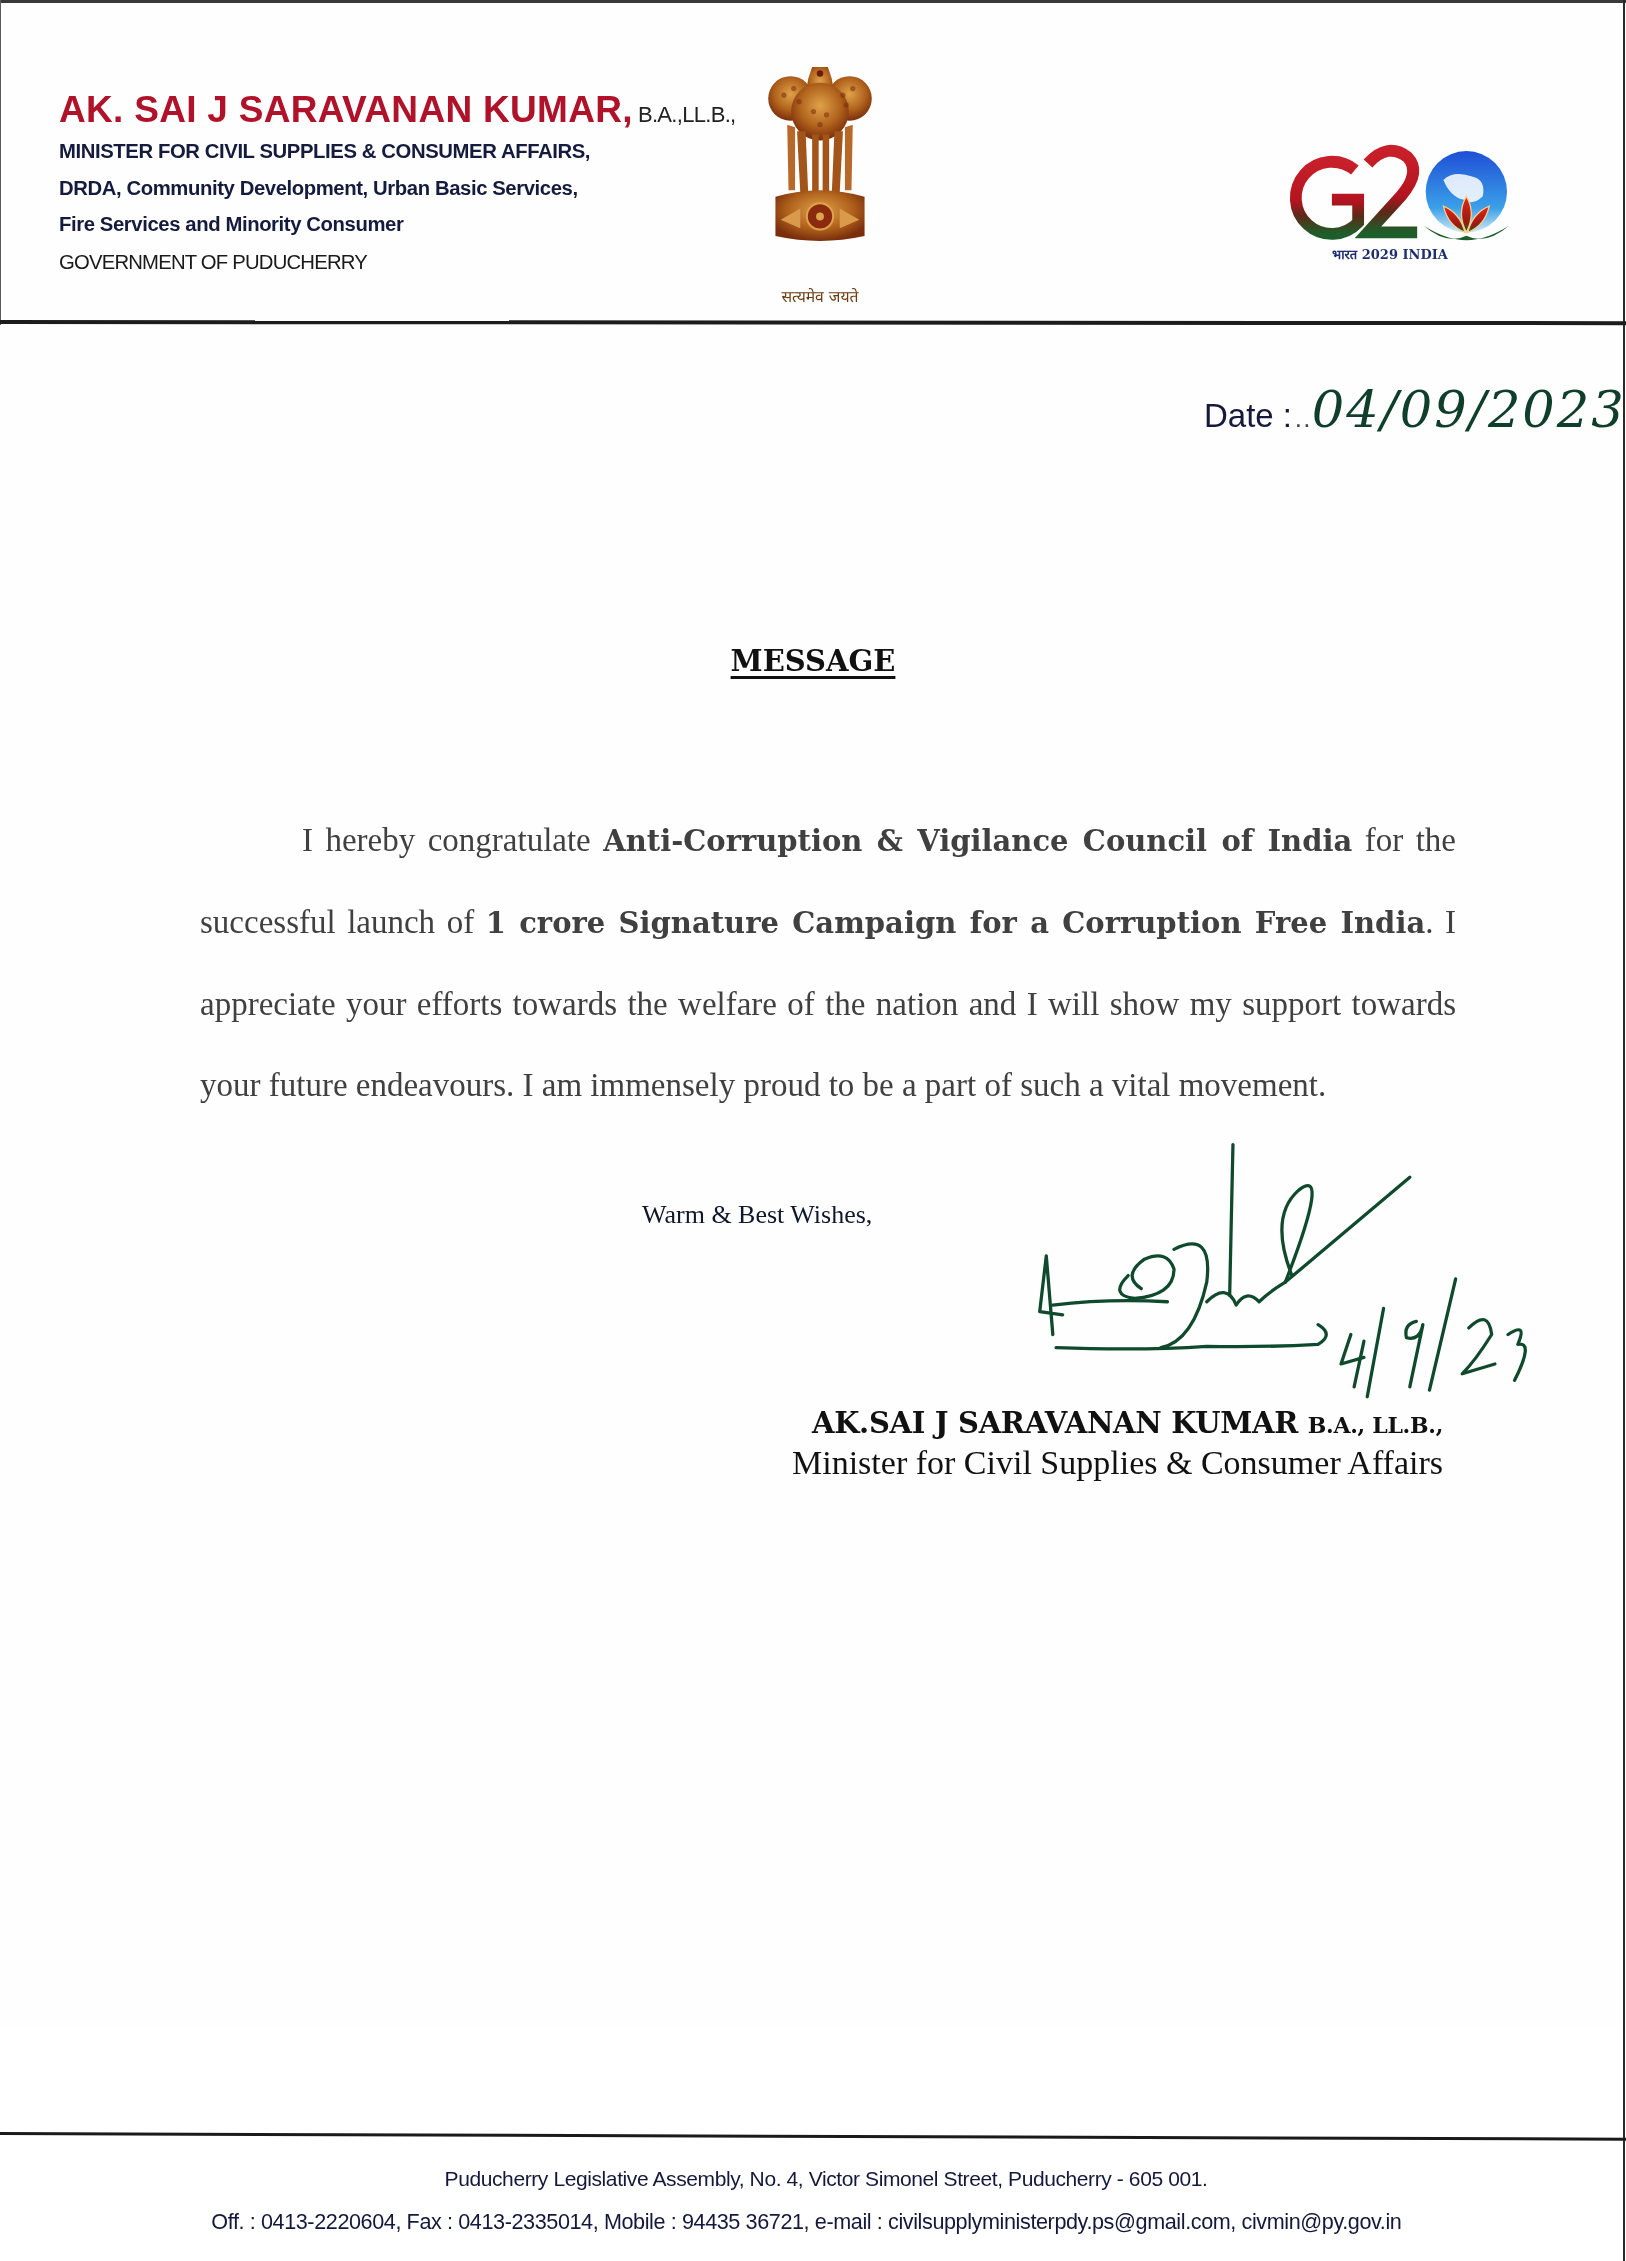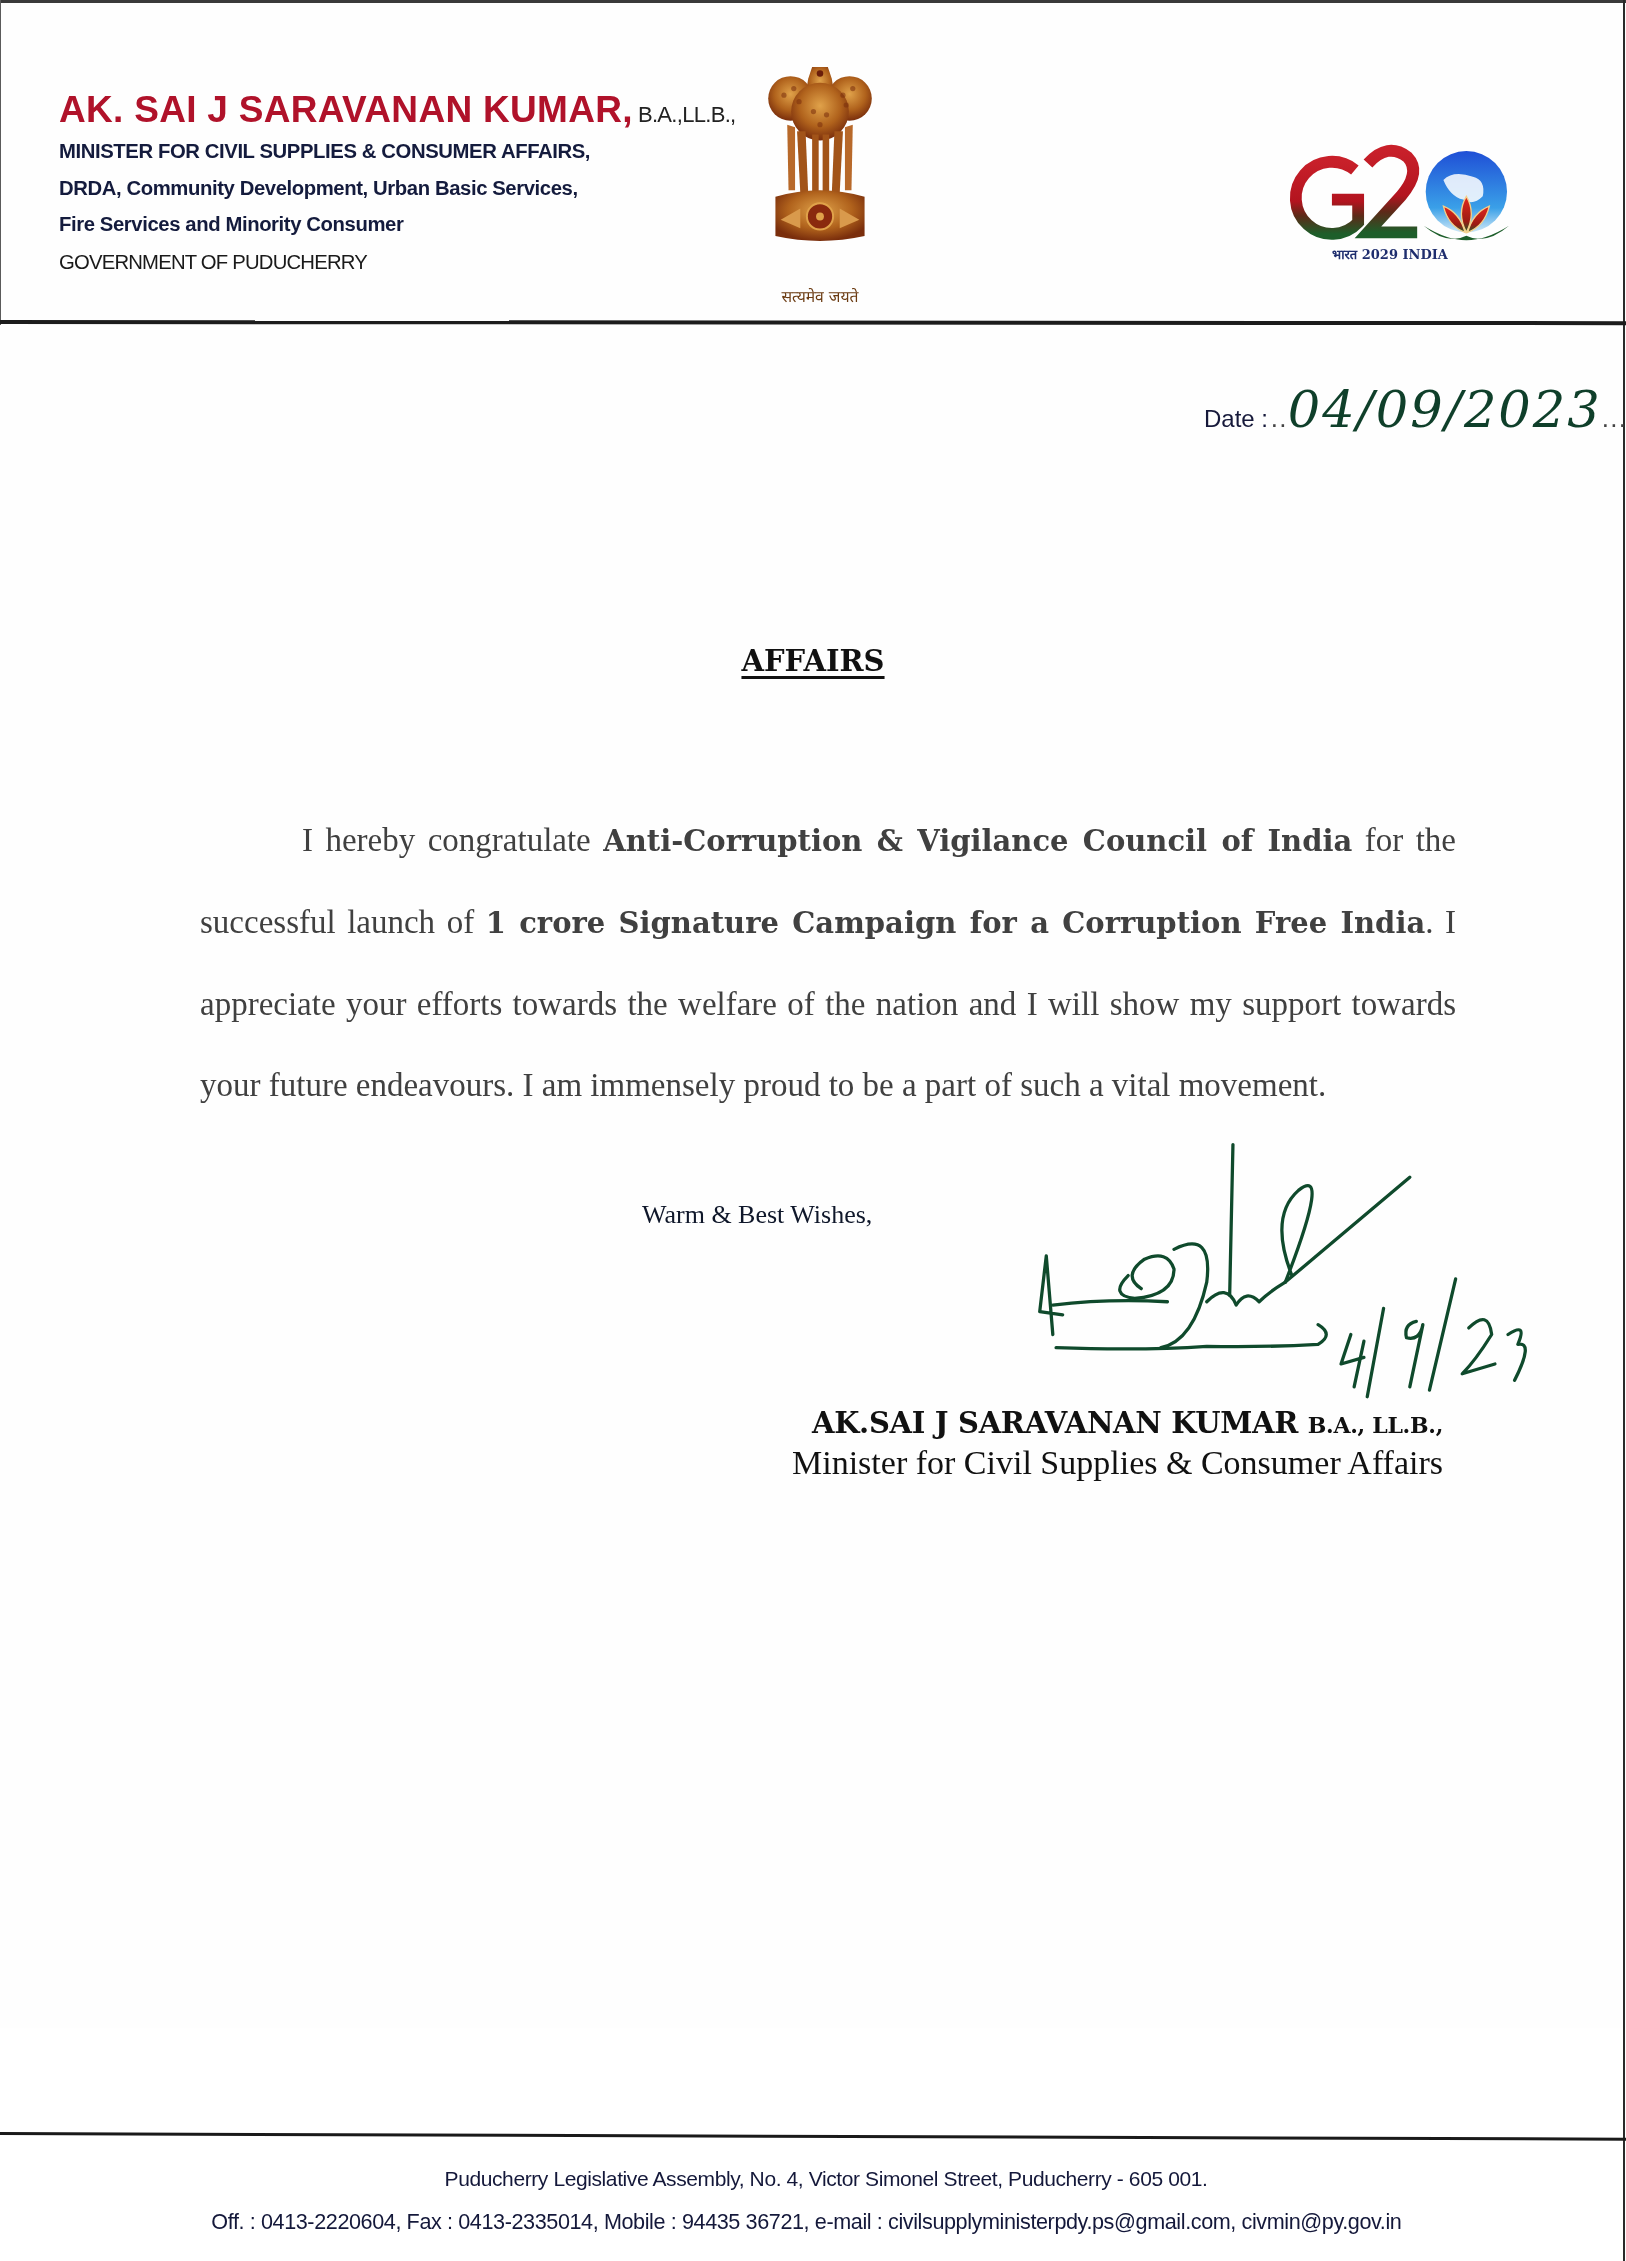--- a/index.html
+++ b/index.html
@@ -24,21 +24,21 @@
   .emblem-motto { position: absolute; left: 766px; top: 241px; width: 108px; text-align: center;
     font-family: "DejaVu Sans", sans-serif; font-size: 15.7px; color: #6b3b12; margin-top: 44px; }
   .g20 { position: absolute; left: 1276px; top: 134px; width: 243px; height: 141px; }
   .g20-caption { position: absolute; left: 1332px; top: 245px; white-space: nowrap;
     font-family: "DejaVu Serif", serif; font-size: 13px; font-weight: bold; color: #1f2e6e; }
 
   .hdr-sep { position: absolute; left: 0; top: 320px; width: 1626px; height: 3.9px; background: #1c1c1c; transform: rotate(0.04deg); transform-origin: left; }
 
   
   .date-row { position: absolute; left: 1204px; top: 380px; white-space: nowrap; }
-  .date-label { font-family: "Liberation Sans", sans-serif; font-size: 24px; color: #16193a; }
+  .date-label { font-family: "Liberation Sans", sans-serif; font-size: 33px; color: #16193a; }
   .date-dots { font-family: "Liberation Sans", sans-serif; font-size: 26px; color: #444; letter-spacing: 1.3px; }
   .date-value { font-family: "DejaVu Serif", serif; font-style: italic; font-size: 51px; color: #0f3f2a; letter-spacing: 2px; }
 
   
   .msg-title { position: absolute; left: 0; width: 1626px; top: 644px; text-align: center;
     font-family: "DejaVu Serif", serif; font-weight: bold; font-size: 29px; color: #111; }
   .msg-title span { text-decoration: underline; text-decoration-thickness: 3.3px; text-underline-offset: 5.2px; }
 
   .body-para { position: absolute; left: 200px; top: 800px; width: 1256px;
     font-family: "Liberation Serif", serif; font-size: 33px; line-height: 81px; color: #404040;
@@ -157,21 +157,21 @@
   <div class="g20-caption">भारत 2029 INDIA</div>
 
   <div class="hdr-sep"></div>
 
   <div class="date-row">
     <span class="date-label">Date :</span>
     <span class="date-dots">..</span><span class="date-value">04/09/2023</span><span class="date-dots">...</span>
   </div>
 
   <div class="msg-title">
-    <span>AFFAIRS</span>
+    <span>MESSAGE</span>
   </div>
 
   <p class="body-para" style="margin:0;"><span>I hereby congratulate </span><b>Anti-Corruption &amp; Vigilance Council of India</b><span> for the successful launch of </span><b>1 crore Signature Campaign for a Corruption Free India</b><span>. I appreciate your efforts towards the welfare of the nation and I will show my support towards your future endeavours. I am immensely proud to be a part of such a vital movement.</span></p>
 
   <div class="closing">Warm &amp; Best Wishes,</div>
 
   <svg class="signature" viewBox="0 0 900 400">
     <g fill="none" stroke="#0f4a2c" stroke-width="5" stroke-linecap="round" stroke-linejoin="round">
 
       <path d="M340 10 L335 240"></path>

